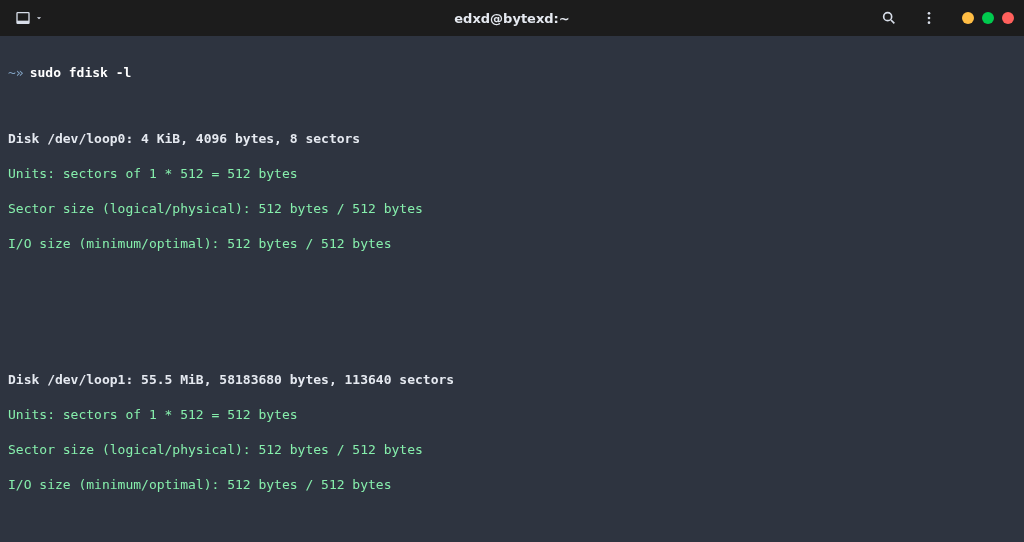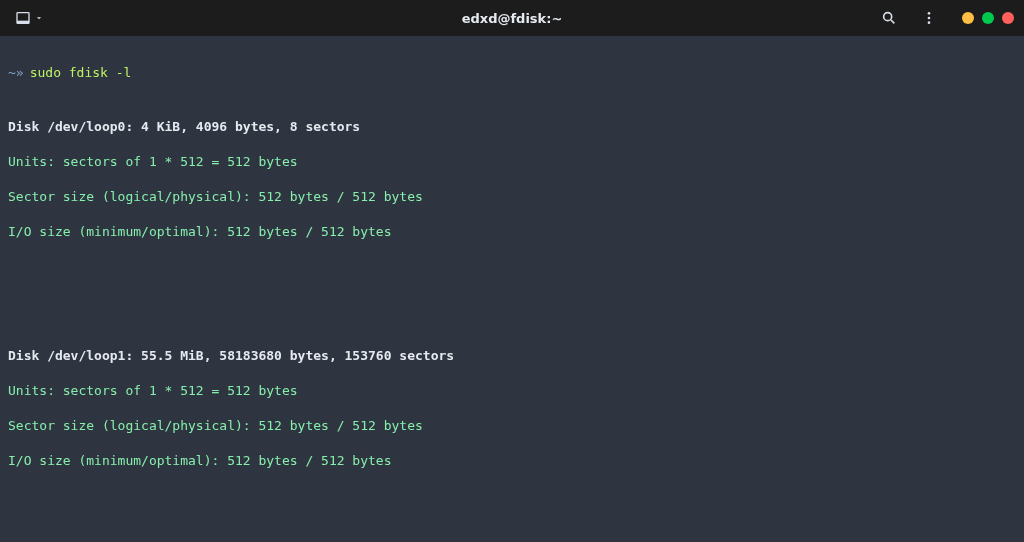--- a/index.html
+++ b/index.html
@@ -81,29 +81,31 @@
       line-height: 1.35;
       white-space: pre;
     }
     .prompt-line {
       display: flex;
       align-items: baseline;
     }
     .prompt-tilde { color: #81A1C1; }
     .prompt-arrow { color: #81A1C1; }
     .cmd {
-      color: #bef264;
+      color: #ffffff;
       margin-left: 6px;
+      font-weight: bold;
     }
     .output-block {
       margin-top: 2px;
     }
     .disk-header {
       font-weight: bold;
       color: #E5E9F0;
+      margin-top: 12px;
     }
     .info-line {
       color: #86efac;
     }
     .gap {
       height: 34px;
     }
   </style>
 </head>
 <body>
@@ -117,21 +119,21 @@
           <rect x="3" y="16" width="18" height="4" fill="currentColor" stroke="none"></rect>
         </svg>
       </span>
       <span>
         <svg width="10" height="10" viewBox="0 0 24 24" fill="currentColor">
           <path d="M7 10l5 5 5-5z"></path>
         </svg>
       </span>
     </div>
   </div>
-  <div class="titlebar-center">edxd@fdisk:~</div>
+  <div class="titlebar-center">edxd@bytexd:~</div>
   <div class="titlebar-right">
     <div class="search-btn">
       <svg width="16" height="16" viewBox="0 0 24 24" fill="none" stroke="currentColor" stroke-width="2.5">
         <circle cx="10" cy="10" r="6"></circle>
         <line x1="15" y1="15" x2="20" y2="20"></line>
       </svg>
     </div>
     <div class="menu-btn">
       <svg width="16" height="16" viewBox="0 0 24 24" fill="currentColor">
         <circle cx="12" cy="5" r="2"></circle>
@@ -150,21 +152,21 @@
 <div class="terminal">
 <div class="prompt-line"><span class="prompt-tilde">~</span> <span class="prompt-arrow">»</span><span class="cmd">sudo fdisk -l</span></div>
 <div class="output-block">
 <div class="disk-header">Disk /dev/loop0: 4 KiB, 4096 bytes, 8 sectors</div>
 <div class="info-line">Units: sectors of 1 * 512 = 512 bytes</div>
 <div class="info-line">Sector size (logical/physical): 512 bytes / 512 bytes</div>
 <div class="info-line">I/O size (minimum/optimal): 512 bytes / 512 bytes</div>
 </div>
 <div class="gap"></div>
 <div class="output-block">
-<div class="disk-header">Disk /dev/loop1: 55.5 MiB, 58183680 bytes, 153760 sectors</div>
+<div class="disk-header">Disk /dev/loop1: 55.5 MiB, 58183680 bytes, 113640 sectors</div>
 <div class="info-line">Units: sectors of 1 * 512 = 512 bytes</div>
 <div class="info-line">Sector size (logical/physical): 512 bytes / 512 bytes</div>
 <div class="info-line">I/O size (minimum/optimal): 512 bytes / 512 bytes</div>
 </div>
 <div class="gap"></div>
 
 
 
 
 

